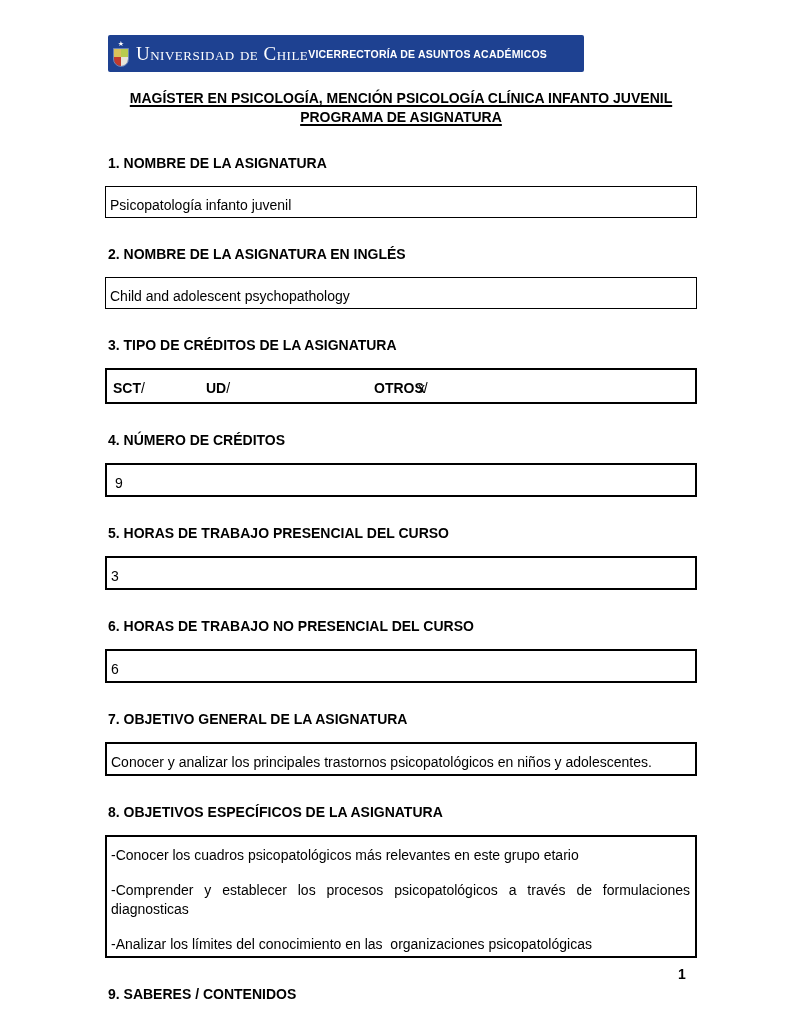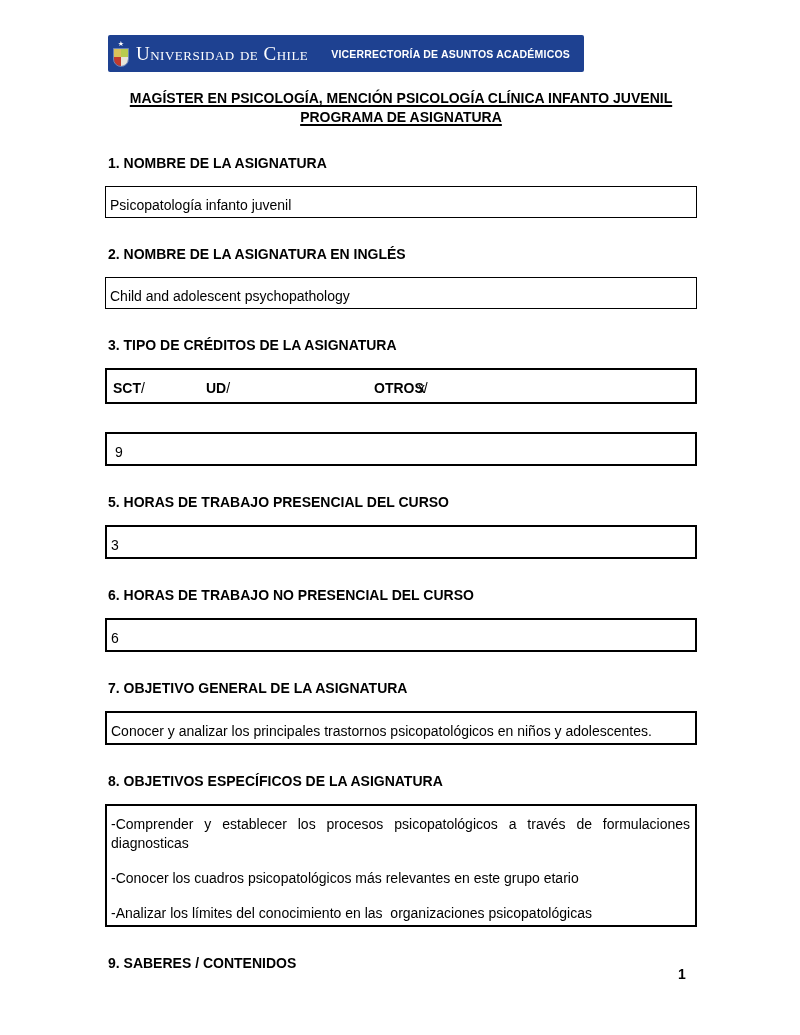--- a/index.html
+++ b/index.html
@@ -18,21 +18,20 @@
   .banner {
     position: absolute;
     left: 108px;
     top: 35px;
     width: 476px;
     height: 37px;
     background: #1e4191;
     border-radius: 2px;
     display: flex;
     align-items: center;
-    justify-content: space-between;
     padding: 0 14px 0 5px;
   }
   .banner-left { display: flex; align-items: center; gap: 7px; }
   .crest { width: 16px; display: flex; flex-direction: column; align-items: center; margin-top: -2px; }
   .crest-star { color: #ffffff; font-size: 7px; line-height: 8px; }
   .crest-shield {
     width: 14px; height: 17px;
     display: grid;
     grid-template-columns: 1fr 1fr;
     grid-template-rows: 1fr 1fr;
@@ -172,20 +171,21 @@
         <div class="credits-row">
           <span class="credit credit-sct"><b>SCT</b><span class="slash">/</span></span>
           <span class="credit credit-ud"><b>UD</b><span class="slash">/</span></span>
           <span class="credit credit-otros"><b>OTROS</b><span class="slash">/</span></span>
           <span class="credit credit-x">x</span>
         </div>
       </div>
     </div>
 
     <div class="section">
+      <div class="section-heading">4. NÚMERO DE CRÉDITOS</div>
       <div class="box">
         <span class="box-value"> 9</span>
       </div>
     </div>
 
     <div class="section">
       <div class="section-heading">5. HORAS DE TRABAJO PRESENCIAL DEL CURSO</div>
       <div class="box">
         <span class="box-value">3</span>
       </div>
@@ -201,22 +201,22 @@
     <div class="section">
       <div class="section-heading">7. OBJETIVO GENERAL DE LA ASIGNATURA</div>
       <div class="box justified">
         <span>Conocer y analizar los principales trastornos psicopatológicos en niños y adolescentes.</span>
       </div>
     </div>
 
     <div class="section">
       <div class="section-heading">8. OBJETIVOS ESPECÍFICOS DE LA ASIGNATURA</div>
       <div class="box">
+        <div class="para">-Conocer los cuadros psicopatológicos más relevantes en este grupo etario</div>
         <div class="para">-Comprender y establecer los procesos psicopatológicos a través de formulaciones diagnosticas</div>
-        <div class="para">-Conocer los cuadros psicopatológicos más relevantes en este grupo etario</div>
         <div class="para">-Analizar los límites del conocimiento en las  organizaciones psicopatológicas</div>
       </div>
     </div>
 
     <div class="section">
       <div class="section-heading">9. SABERES / CONTENIDOS</div>
     </div>
 
   </div>
 

